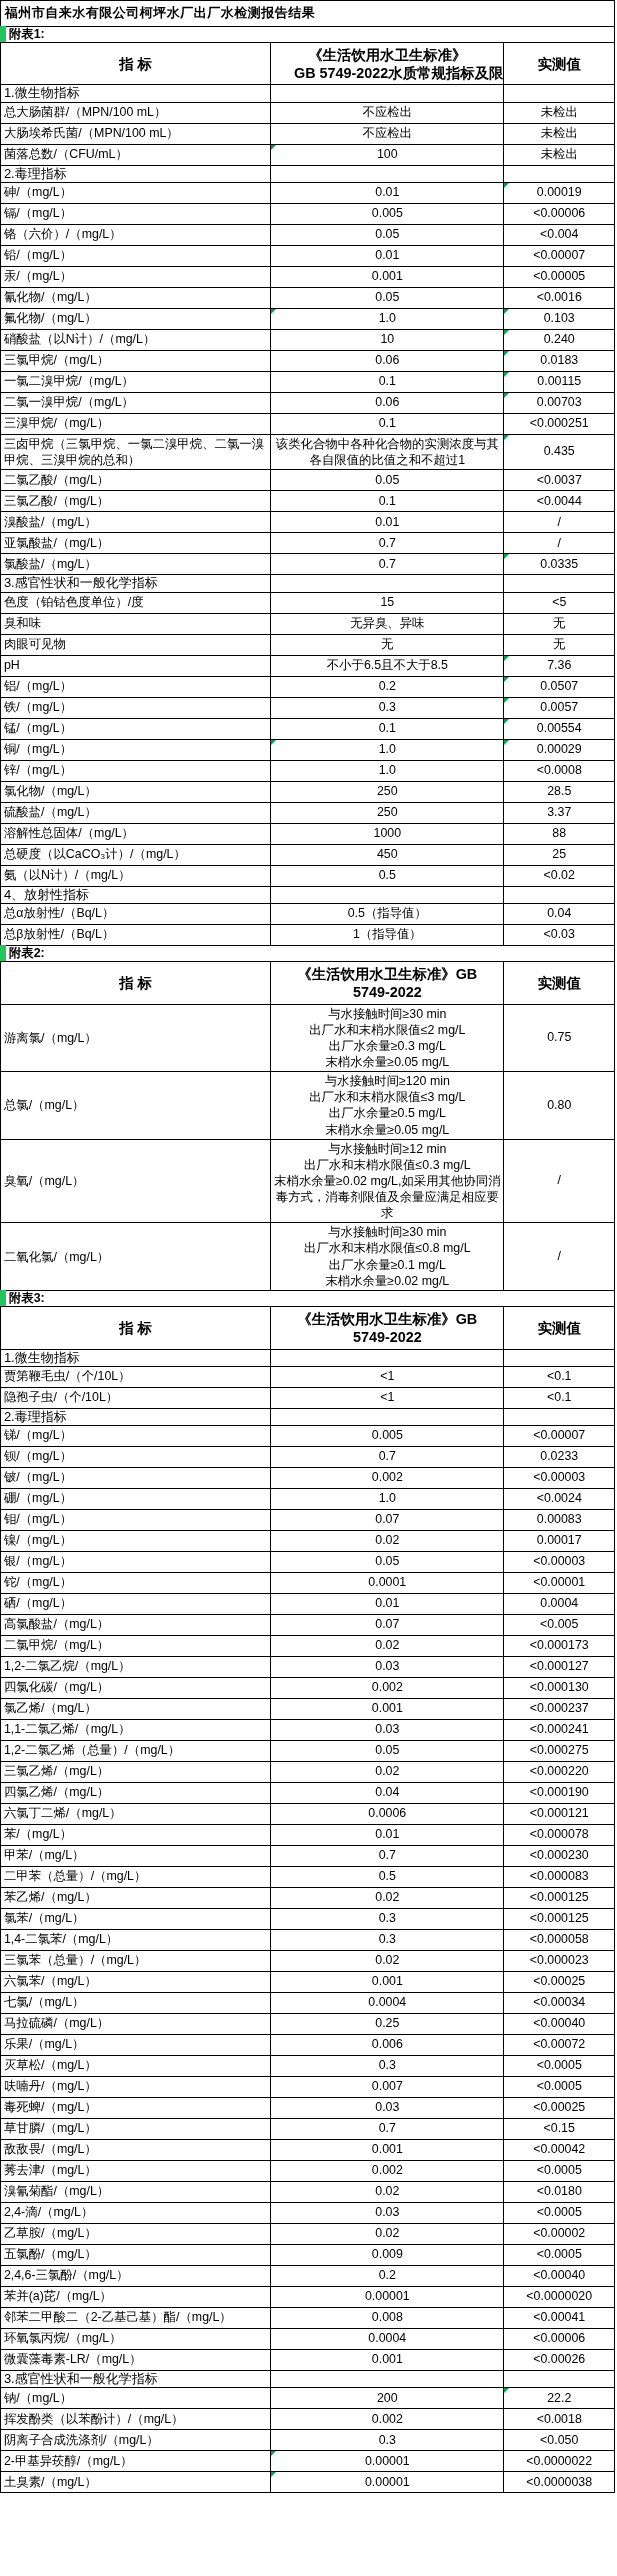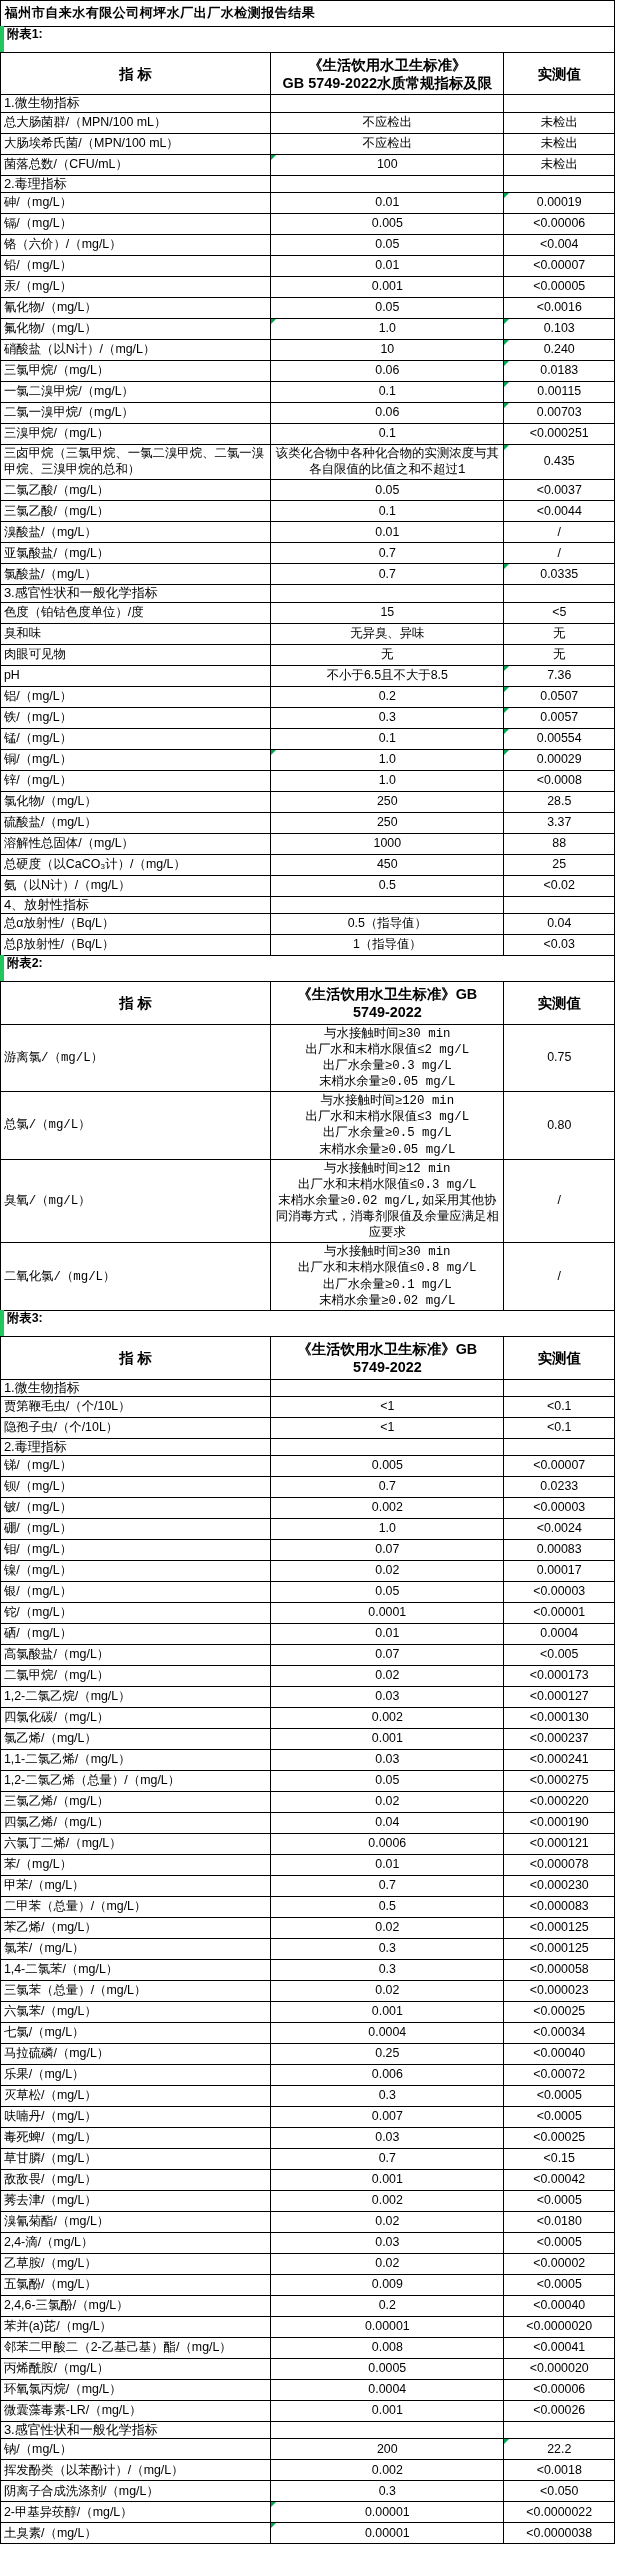--- a/index.html
+++ b/index.html
@@ -13,27 +13,27 @@
   .title-row {
     border:1px solid #000;
     font-size:13px;
     font-weight:bold;
     padding:2.9px 3.8px 3.8px 3.8px;
     white-space:nowrap;
     overflow:hidden;
     letter-spacing:0.5px;
   }
   .tbl-label {
-    border-left:4px solid #22c55e;
+    border-left:6px solid #22c55e;
     border-right:1px solid #000;
     border-top:none;
     font-size:12.4px;
     font-weight:bold;
     padding:0 2.9px;
-    height:27px;
+    height:17px;
     line-height:16.3px;
     margin-top:-1px;
   }
   table {
     width:100%;
     border-collapse:collapse;
     table-layout:fixed;
     margin-top:-1px;
   }
   col.c1 { width:44%; }
@@ -43,26 +43,26 @@
     border:1px solid #000;
     font-size:12.4px;
     padding:0 2.9px;
     position:relative;
     line-height:1.25;
     overflow:hidden;
   }
   th { font-weight:bold; font-size:14.4px; text-align:center; vertical-align:middle; padding:2.9px 0; }
   th .hline1 { display:block; text-align:center; white-space:nowrap; }
   th .hline2 { display:block; text-align:center; white-space:nowrap; }
-  th.clip .hline2 { text-align:center; }
+  th.clip .hline2 { text-align:right; }
   td.ind  { text-align:left; height:20px; }
   td.lim  { text-align:center; white-space:pre-line; }
   td.val  { text-align:center; }
   tr.section td { height:16.3px; border-left:1px solid #000; font-size:13px; }
-  tr.tall td.ind, tr.tall td.lim { line-height:1.3; padding-top:1px; padding-bottom:1px;font-family:Liberation Mono, monospace; }
+  tr.tall td.ind, tr.tall td.lim { line-height:1.3; padding-top:1px; padding-bottom:1px; }
   .mark::before {
     content:"";
     position:absolute;
     top:0; left:0;
     width:0; height:0;
     border-top:5.7px solid #00a550;
     border-right:5.7px solid transparent;
   }
 </style>
 </head>
@@ -588,25 +588,20 @@
             <td class="ind">苯并(a)芘/（mg/L）</td>
             <td class="lim">0.00001</td>
             <td class="val">&lt;0.0000020</td>
           </tr>
           <tr>
             <td class="ind">邻苯二甲酸二（2-乙基己基）酯/（mg/L）</td>
             <td class="lim">0.008</td>
             <td class="val">&lt;0.00041</td>
           </tr>
           <tr>
-            <td class="ind">丙烯酰胺/（mg/L）</td>
-            <td class="lim">0.0005</td>
-            <td class="val">&lt;0.000020</td>
-          </tr>
-          <tr>
             <td class="ind">环氧氯丙烷/（mg/L）</td>
             <td class="lim">0.0004</td>
             <td class="val">&lt;0.00006</td>
           </tr>
           <tr>
             <td class="ind">微囊藻毒素-LR/（mg/L）</td>
             <td class="lim">0.001</td>
             <td class="val">&lt;0.00026</td>
           </tr>
           <tr class="section">

